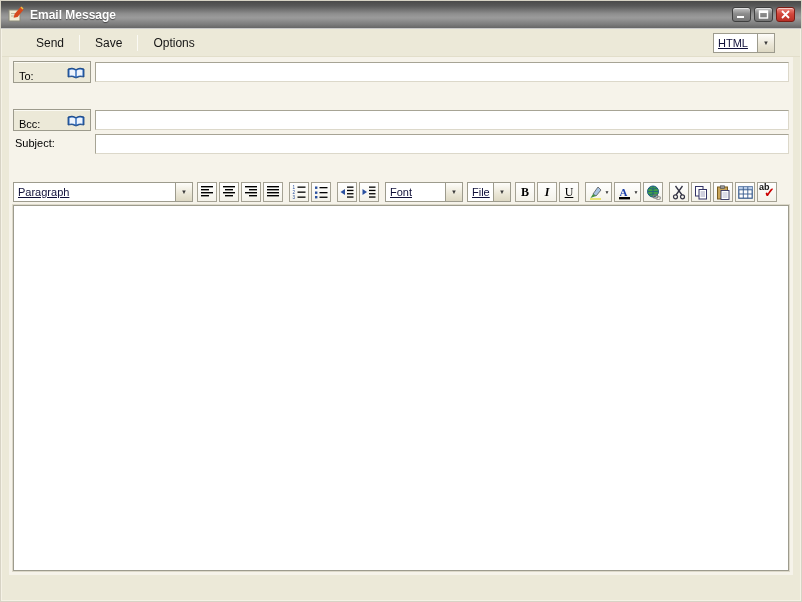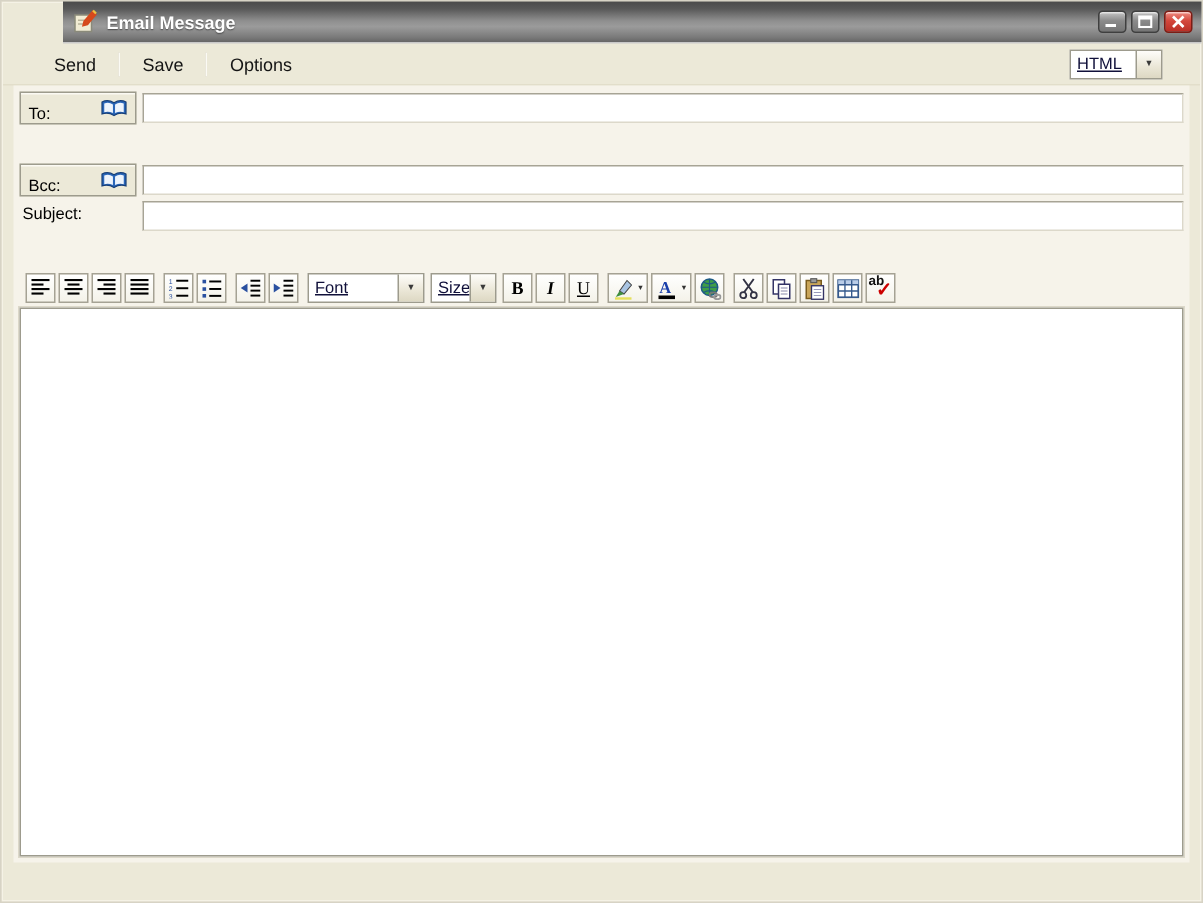--- a/index.html
+++ b/index.html
@@ -3,21 +3,21 @@
 <meta charset="utf-8">
 <style>
   * { box-sizing: border-box; margin: 0; padding: 0; }
   html,body { width:802px; height:602px; background:#fff; font-family:"Liberation Sans",sans-serif; }
   .window{ position:absolute; left:0; top:0; width:802px; height:602px;
     background:#ece9d8; border:1px solid #d7d3c5; box-shadow: inset 0 0 0 1px #f5f2e6; }
 
   
   .titlebar{ position:absolute; left:0; top:0; right:0; height:28px;
     background:linear-gradient(to bottom,#4a4a4a 0%,#585858 18%,#8f8f8f 48%,#9b9b9b 62%,#7a7a7a 88%,#666 100%);
-    border-bottom:1px solid #c9c9c9; display:flex; align-items:center; padding:0 6px;margin-left:41px; }
+    border-bottom:1px solid #c9c9c9; display:flex; align-items:center; padding:0 6px; }
   .title-icon{ width:17px; height:17px; margin-right:6px; flex:0 0 auto; }
   .title-text{ color:#fff; font-size:12px; font-weight:bold; text-shadow:0 1px 1px rgba(0,0,0,.5); }
   .win-controls{ margin-left:auto; display:flex; gap:3px; }
   .win-btn{ width:19px; height:15px; border-radius:3px; border:1px solid #3f3f3f;
     background:linear-gradient(#c6c6c6,#8b8b8b 45%,#757575); box-shadow:inset 0 1px 0 rgba(255,255,255,.55);
     display:flex; align-items:center; justify-content:center; cursor:default; }
   .win-btn.close{ background:linear-gradient(#ef8d84,#d4473c 45%,#b92f26); border-color:#7c1d15; }
 
   
   .command-bar{ position:absolute; left:1px; right:1px; top:29px; height:27px;
@@ -147,20 +147,24 @@
       <input class="field-input" value="" style="">
     </div>
 
     <div class="frow" style="top:76px;">
       <span class="field-label">Subject:</span>
       <input class="field-input" value="" style="">
     </div>
 
 
     <div class="format-bar">
+      <div class="combo combo-paragraph">
+        <span class="val">Paragraph</span>
+        <span class="arrow-btn">▼</span>
+      </div>
       <div class="fb-gap"></div>
 
       <div class="tbtn">
         <svg width="14" height="14" viewBox="0 0 14 14">
             <g fill="#000">
               <rect x="1" y="1" width="12" height="1.4"></rect>
               <rect x="1" y="4" width="8" height="1.4"></rect>
               <rect x="1" y="7" width="12" height="1.4"></rect>
               <rect x="1" y="10" width="8" height="1.4"></rect>
             </g>
@@ -251,21 +255,21 @@
           </svg>
       </div>
       <div class="fb-gap"></div>
 
       <div class="combo combo-font">
         <span class="val">Font</span>
         <span class="arrow-btn">▼</span>
       </div>
       <div class="fb-gap"></div>
       <div class="combo combo-size">
-        <span class="val">Size</span>
+        <span class="val">File</span>
         <span class="arrow-btn">▼</span>
       </div>
       <div class="fb-gap"></div>
 
       <div class="tbtn">
         <span class="glyph-b">B</span>
       </div>
       <div class="tbtn">
         <span class="glyph-i">I</span>
       </div>

